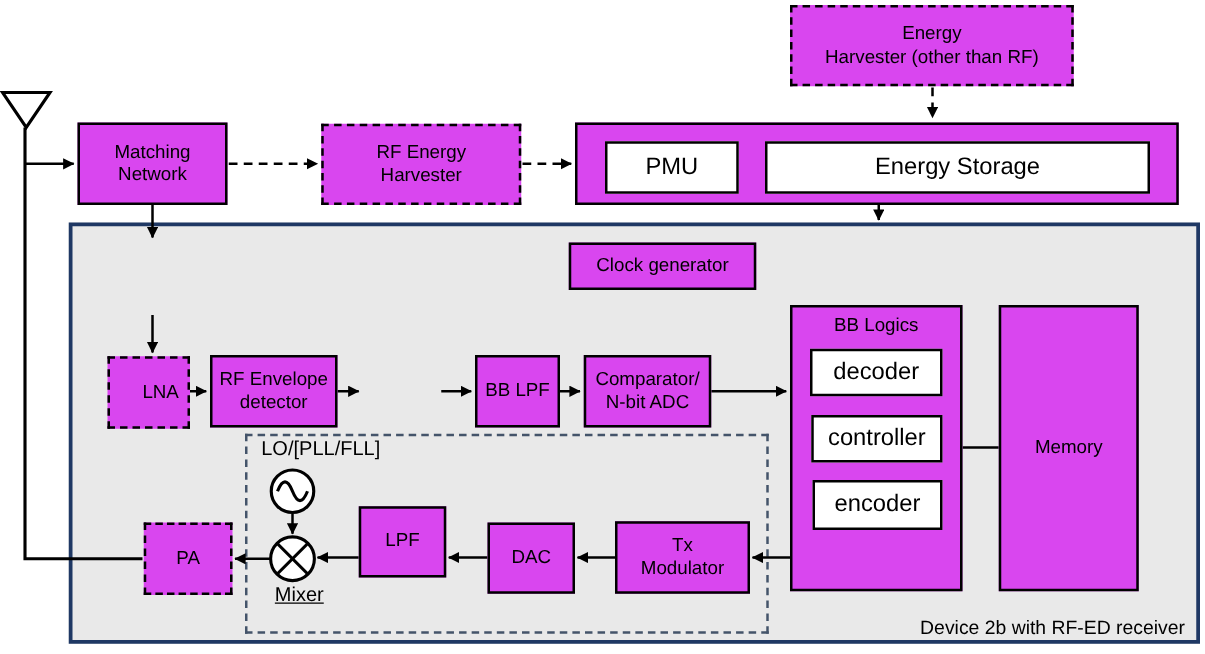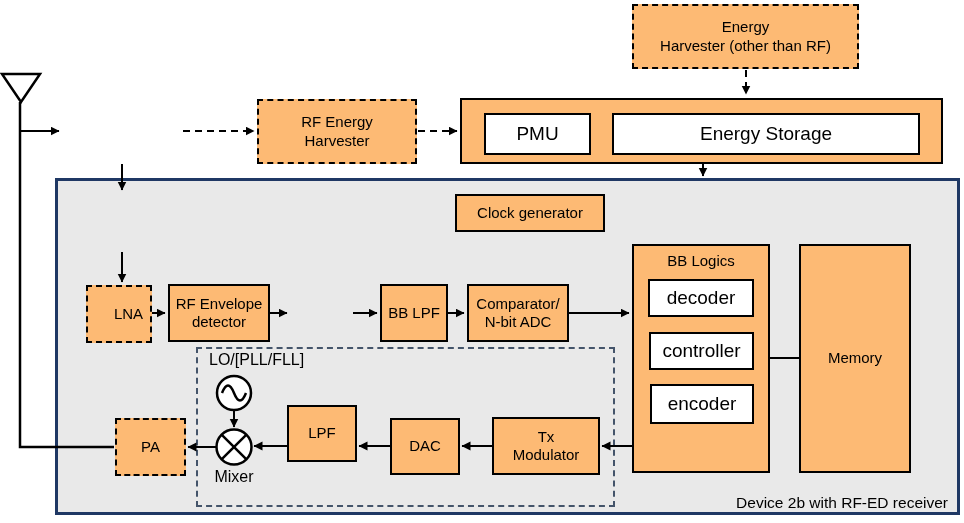--- a/index.html
+++ b/index.html
@@ -6,21 +6,21 @@
   .canvas{
     position:relative;
     width:964px;height:523px;
     background:#ffffff;
     font-family:"Liberation Sans",sans-serif;
     color:#000;
     overflow:hidden;
   }
   .box{
     position:absolute;
-    background:#fdba74;
+    background:#d946ef;
     border:2px solid #000;
     display:flex;align-items:center;justify-content:center;
     text-align:center;
     font-size:15px;line-height:1.22;
     white-space:pre-line;
     box-sizing:border-box;
   }
   .dashed{border:2px dashed #000;}
   .device-area{
     position:absolute;
@@ -34,21 +34,21 @@
     left:196px;top:347px;width:419px;height:160px;
     border:2px dashed #44546a;
     box-sizing:border-box;
   }
   .lo-label{
     position:absolute;left:209px;top:351px;
     font-size:16px;
   }
   .mixer-label{
     position:absolute;left:209px;top:468px;width:50px;
-    font-size:16px;text-align:center;
+    font-size:16px;text-align:right;text-decoration:underline;
   }
   .device-caption{
     position:absolute;
     right:16px;bottom:11px;
     font-size:15.5px;font-weight:normal;
     text-align:center;
   }
   .bb-logics-title{
     position:absolute;top:6px;left:0;width:100%;
     text-align:center;font-size:15px;
@@ -115,20 +115,22 @@
       <path d="M222,393 q6,-15 12,0 q6,15 12,0"></path>
     </g>
 
     <g stroke="#000" stroke-width="2.5" fill="none">
       <circle cx="234" cy="447" r="17.5" fill="#fff"></circle>
       <line x1="221.8" y1="434.8" x2="246.2" y2="459.2"></line>
       <line x1="246.2" y1="434.8" x2="221.8" y2="459.2"></line>
     </g>
   </svg>
 
+  <div class="box" style="left:62px;top:98px;width:120px;height:66px;">Matching
+Network</div>
 
   <div class="box dashed" style="left:257px;top:99px;width:160px;height:65px;">RF Energy
 Harvester</div>
 
   <div class="box dashed" style="left:632px;top:4px;width:227px;height:65px;">Energy
 Harvester (other than RF)</div>
 
   <div class="box" style="left:460px;top:98px;width:483px;height:66px;">
     <div class="inner-box" style="left:22px;top:13px;width:107px;height:42px;">PMU</div>
     <div class="inner-box" style="left:150px;top:13px;width:308px;height:42px;">Energy Storage</div>

